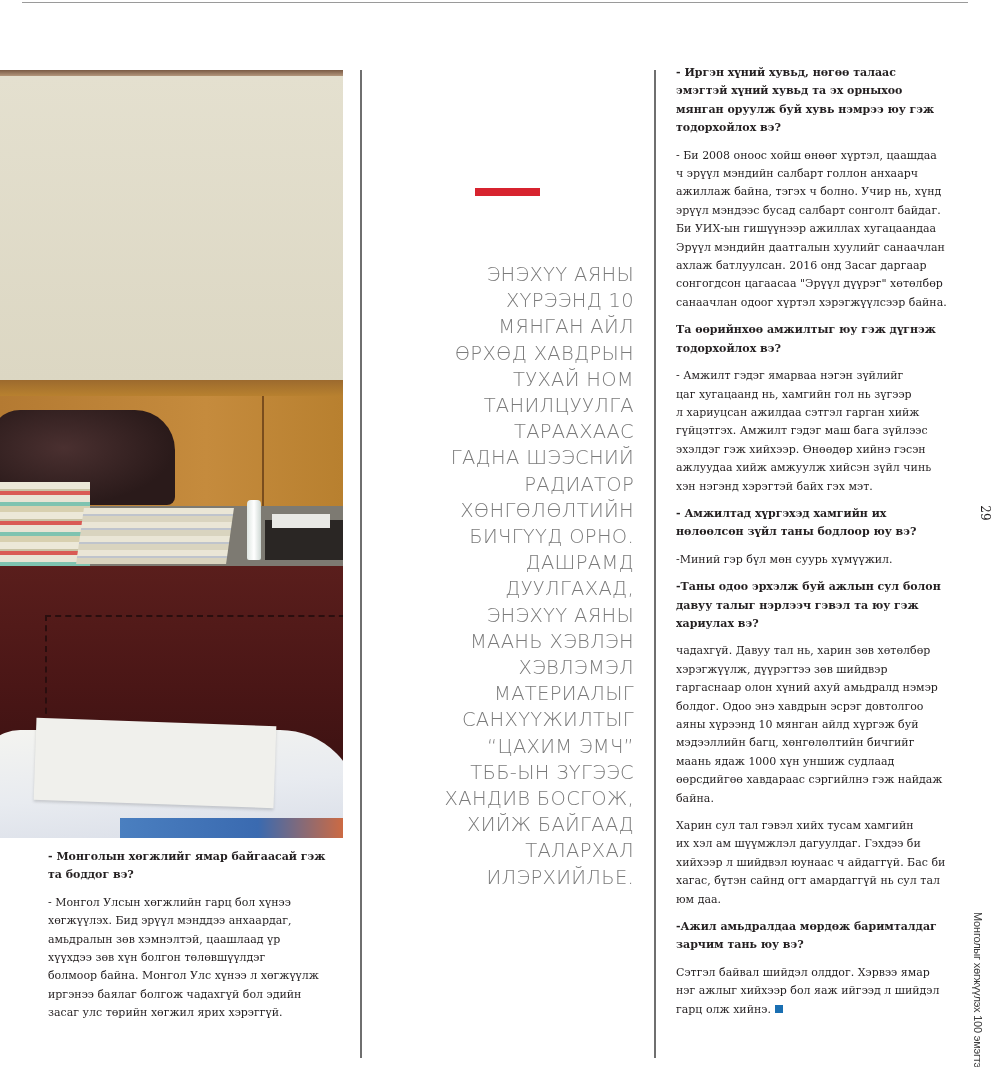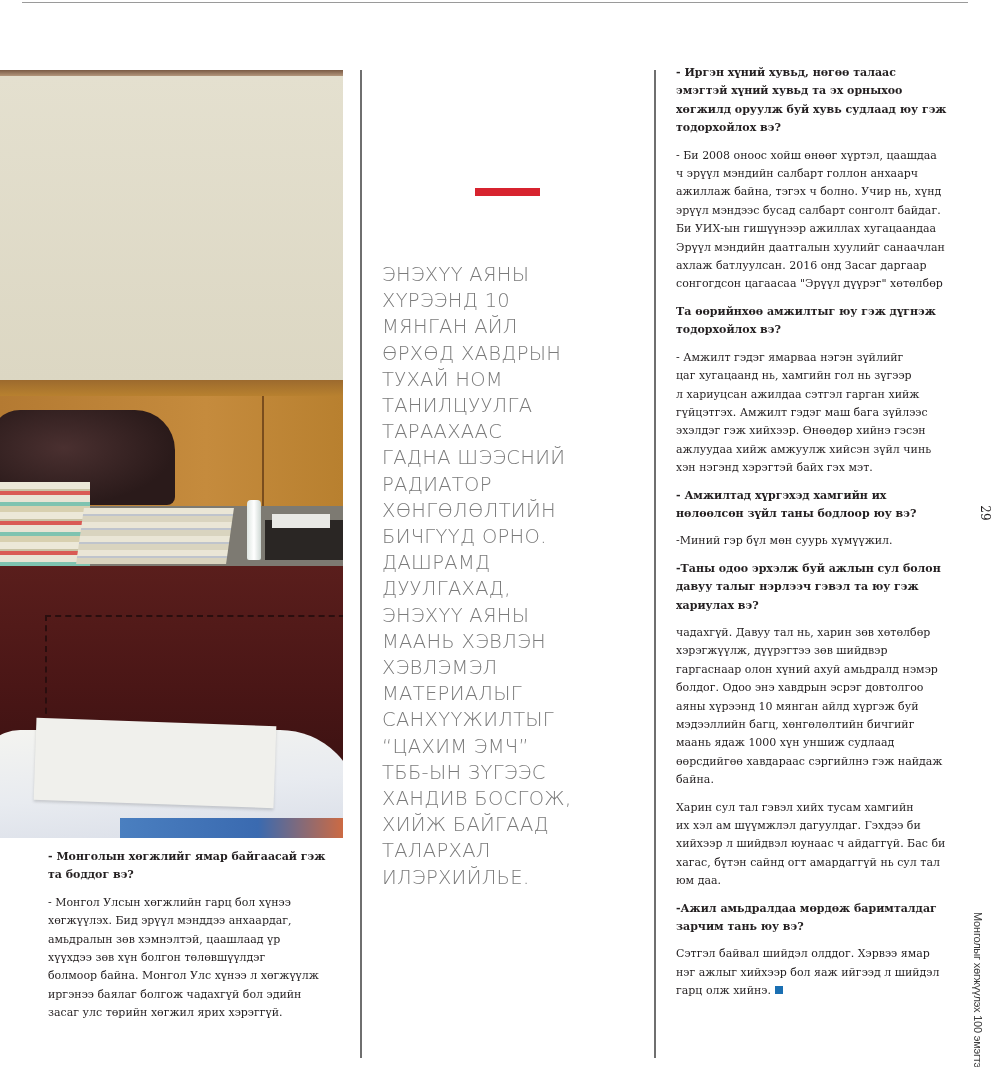--- a/index.html
+++ b/index.html
@@ -28,21 +28,21 @@
   .photo .paper-sheet { position: absolute; left: 35px; top: 652px; width: 240px; height: 82px; background: #f0f0ec; transform: rotate(2deg); box-shadow: 0 2px 3px rgba(0,0,0,.15); }
   .photo .blue-edge { position: absolute; left: 120px; top: 748px; width: 230px; height: 20px; background: linear-gradient(90deg, #4a7fc0, #3a6ab0 60%, #d86a3a); }
 
   
   .vdiv { position: absolute; top: 70px; width: 2px; height: 988px; background: #6f6f6f; }
   .vdiv.left { left: 360px; }
   .vdiv.right { left: 654px; }
 
   
   .accent-bar { position: absolute; left: 475px; top: 188px; width: 65px; height: 8px; background: #d7232f; }
-  .pullquote { position: absolute; left: 382px; top: 262px; width: 252px; text-align: left;
+  .pullquote { position: absolute; left: 382px; top: 262px; width: 252px; text-align: right;
     font-family: "DejaVu Sans", "Liberation Sans", sans-serif; font-weight: 300; font-size: 19.5px; line-height: 26.2px;
     color: #7b7b7b; letter-spacing: 0.3px; text-transform: uppercase; }
   .pullquote span { display: block; white-space: nowrap; }
 
   
   .col { position: absolute; font-size: 11px; line-height: 18.4px; color: #231f20; }
   .col.right { left: 676px; top: 64px; width: 288px; }
   .col.left { left: 48px; top: 848px; width: 300px; }
   .col .q { font-weight: bold; margin-bottom: 9px; }
   .col .a { margin-bottom: 9px; }
@@ -126,32 +126,33 @@
       <span class="line">болмоор байна. Монгол Улс хүнээ л хөгжүүлж</span>
       <span class="line">иргэнээ баялаг болгож чадахгүй бол эдийн</span>
       <span class="line">засаг улс төрийн хөгжил ярих хэрэггүй.</span>
     </div>
   </div>
 
 <div class="col right" id="right-col">
     <div class="q">
       <span class="line">- Иргэн хүний хувьд, нөгөө талаас</span>
       <span class="line">эмэгтэй хүний хувьд та эх орныхоо</span>
-      <span class="line">хөгжилд оруулж буй хувь судлаад юу гэж</span>
+      <span class="line">мянган оруулж буй хувь нэмрээ юу гэж</span>
       <span class="line">тодорхойлох вэ?</span>
     </div>
     <div class="a">
       <span class="line">- Би 2008 оноос хойш өнөөг хүртэл, цаашдаа</span>
       <span class="line">ч эрүүл мэндийн салбарт голлон анхаарч</span>
       <span class="line">ажиллаж байна, тэгэх ч болно. Учир нь,  хүнд</span>
       <span class="line">эрүүл мэндээс бусад салбарт сонголт байдаг.</span>
       <span class="line">Би УИХ-ын гишүүнээр ажиллах хугацаандаа</span>
       <span class="line">Эрүүл мэндийн даатгалын хуулийг санаачлан</span>
       <span class="line">ахлаж батлуулсан. 2016 онд Засаг даргаар</span>
       <span class="line">сонгогдсон цагаасаа "Эрүүл дүүрэг" хөтөлбөр</span>
+      <span class="line">санаачлан одоог хүртэл хэрэгжүүлсээр байна.</span>
     </div>
     <div class="q">
       <span class="line">Та өөрийнхөө амжилтыг юу гэж дүгнэж</span>
       <span class="line">тодорхойлох вэ?</span>
     </div>
     <div class="a">
       <span class="line">- Амжилт гэдэг ямарваа нэгэн зүйлийг</span>
       <span class="line">цаг хугацаанд нь, хамгийн гол нь зүгээр</span>
       <span class="line">л хариуцсан ажилдаа сэтгэл гарган хийж</span>
       <span class="line">гүйцэтгэх. Амжилт гэдэг маш бага зүйлээс</span>

